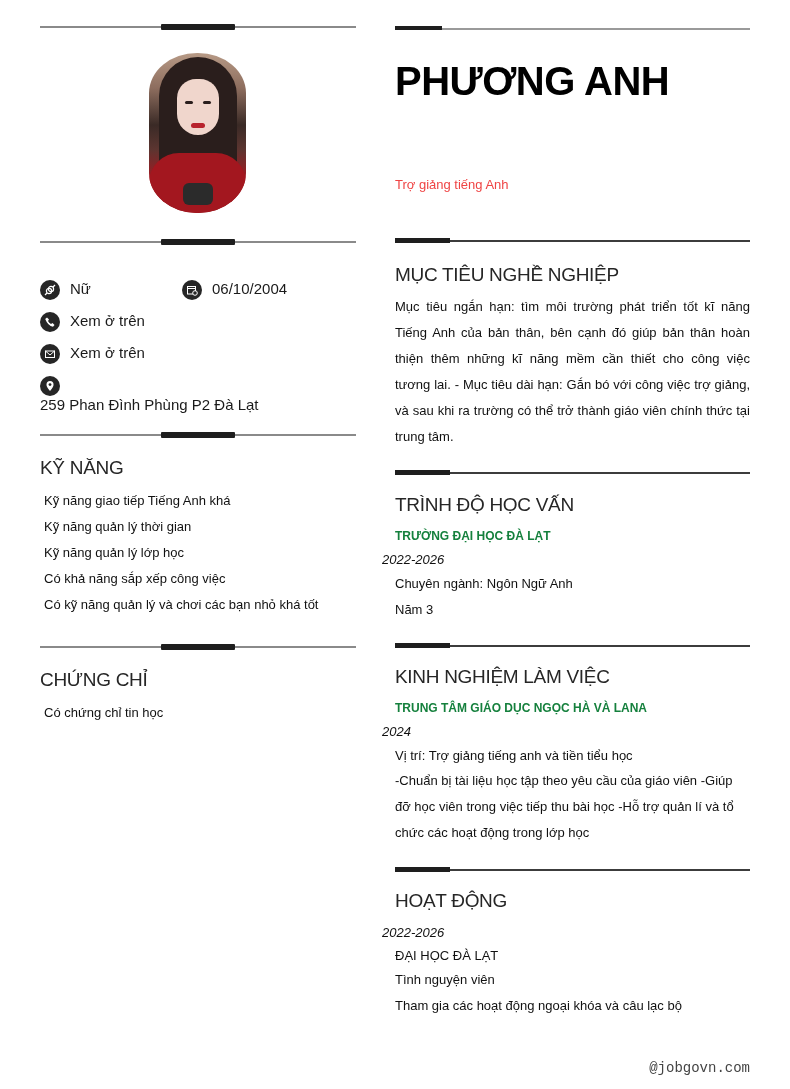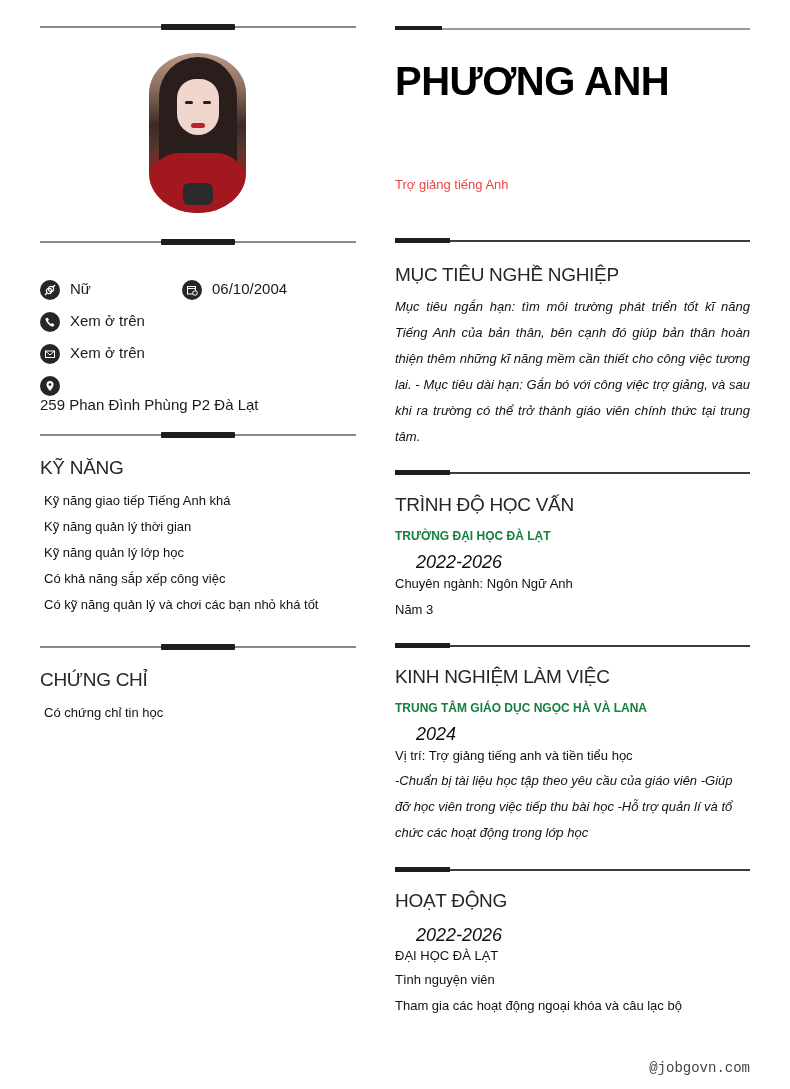--- a/index.html
+++ b/index.html
@@ -34,23 +34,23 @@
     .name { position: absolute; left: 395px; top: 52px; font-size: 40px; font-weight: bold; line-height: 58px; color: #000; letter-spacing: -0.5px; }
     .job-title { position: absolute; left: 395px; top: 177px; font-size: 13px; color: #ef4444; }
 
     .info-row { position: absolute; display: flex; align-items: flex-start; font-size: 15px; color: #1a1a1a; }
     .info-icon { width: 20px; height: 20px; border-radius: 50%; background: #262626; display: flex; align-items: center; justify-content: center; margin-right: 10px; flex: 0 0 20px; }
     .info-icon svg { width: 12px; height: 12px; }
 
     .sec-title { position: absolute; font-size: 19px; color: #262626; letter-spacing: -0.3px; }
     .left-list .item { position: absolute; left: 44px; font-size: 13px; color: #111; }
 
-    .para { position: absolute; left: 395px; width: 355px; font-size: 13px; line-height: 26px; text-align: justify; color: #111; font-style: italic; }
+    .para { position: absolute; left: 395px; width: 355px; font-size: 13px; line-height: 26px; text-align: justify; color: #111; }
     .bold-up { position: absolute; left: 395px; font-size: 12px; font-weight: bold; color: #15803d; }
-    .ital { position: absolute; left: 416px; font-size: 18px; font-style: italic; color: #111; }
+    .ital { position: absolute; left: 382px; font-size: 13px; font-style: italic; color: #111; }
     .plain { position: absolute; left: 395px; font-size: 13px; color: #111; }
 
     .watermark { position: absolute; right: 40px; top: 1060px; font-family: "Liberation Mono", monospace; font-size: 14px; color: #444; }
   </style>
 </head>
 <body>
 
 <div class="ldiv" style="top:23px;">
     <div class="line"></div>
     <div class="bar"></div>

